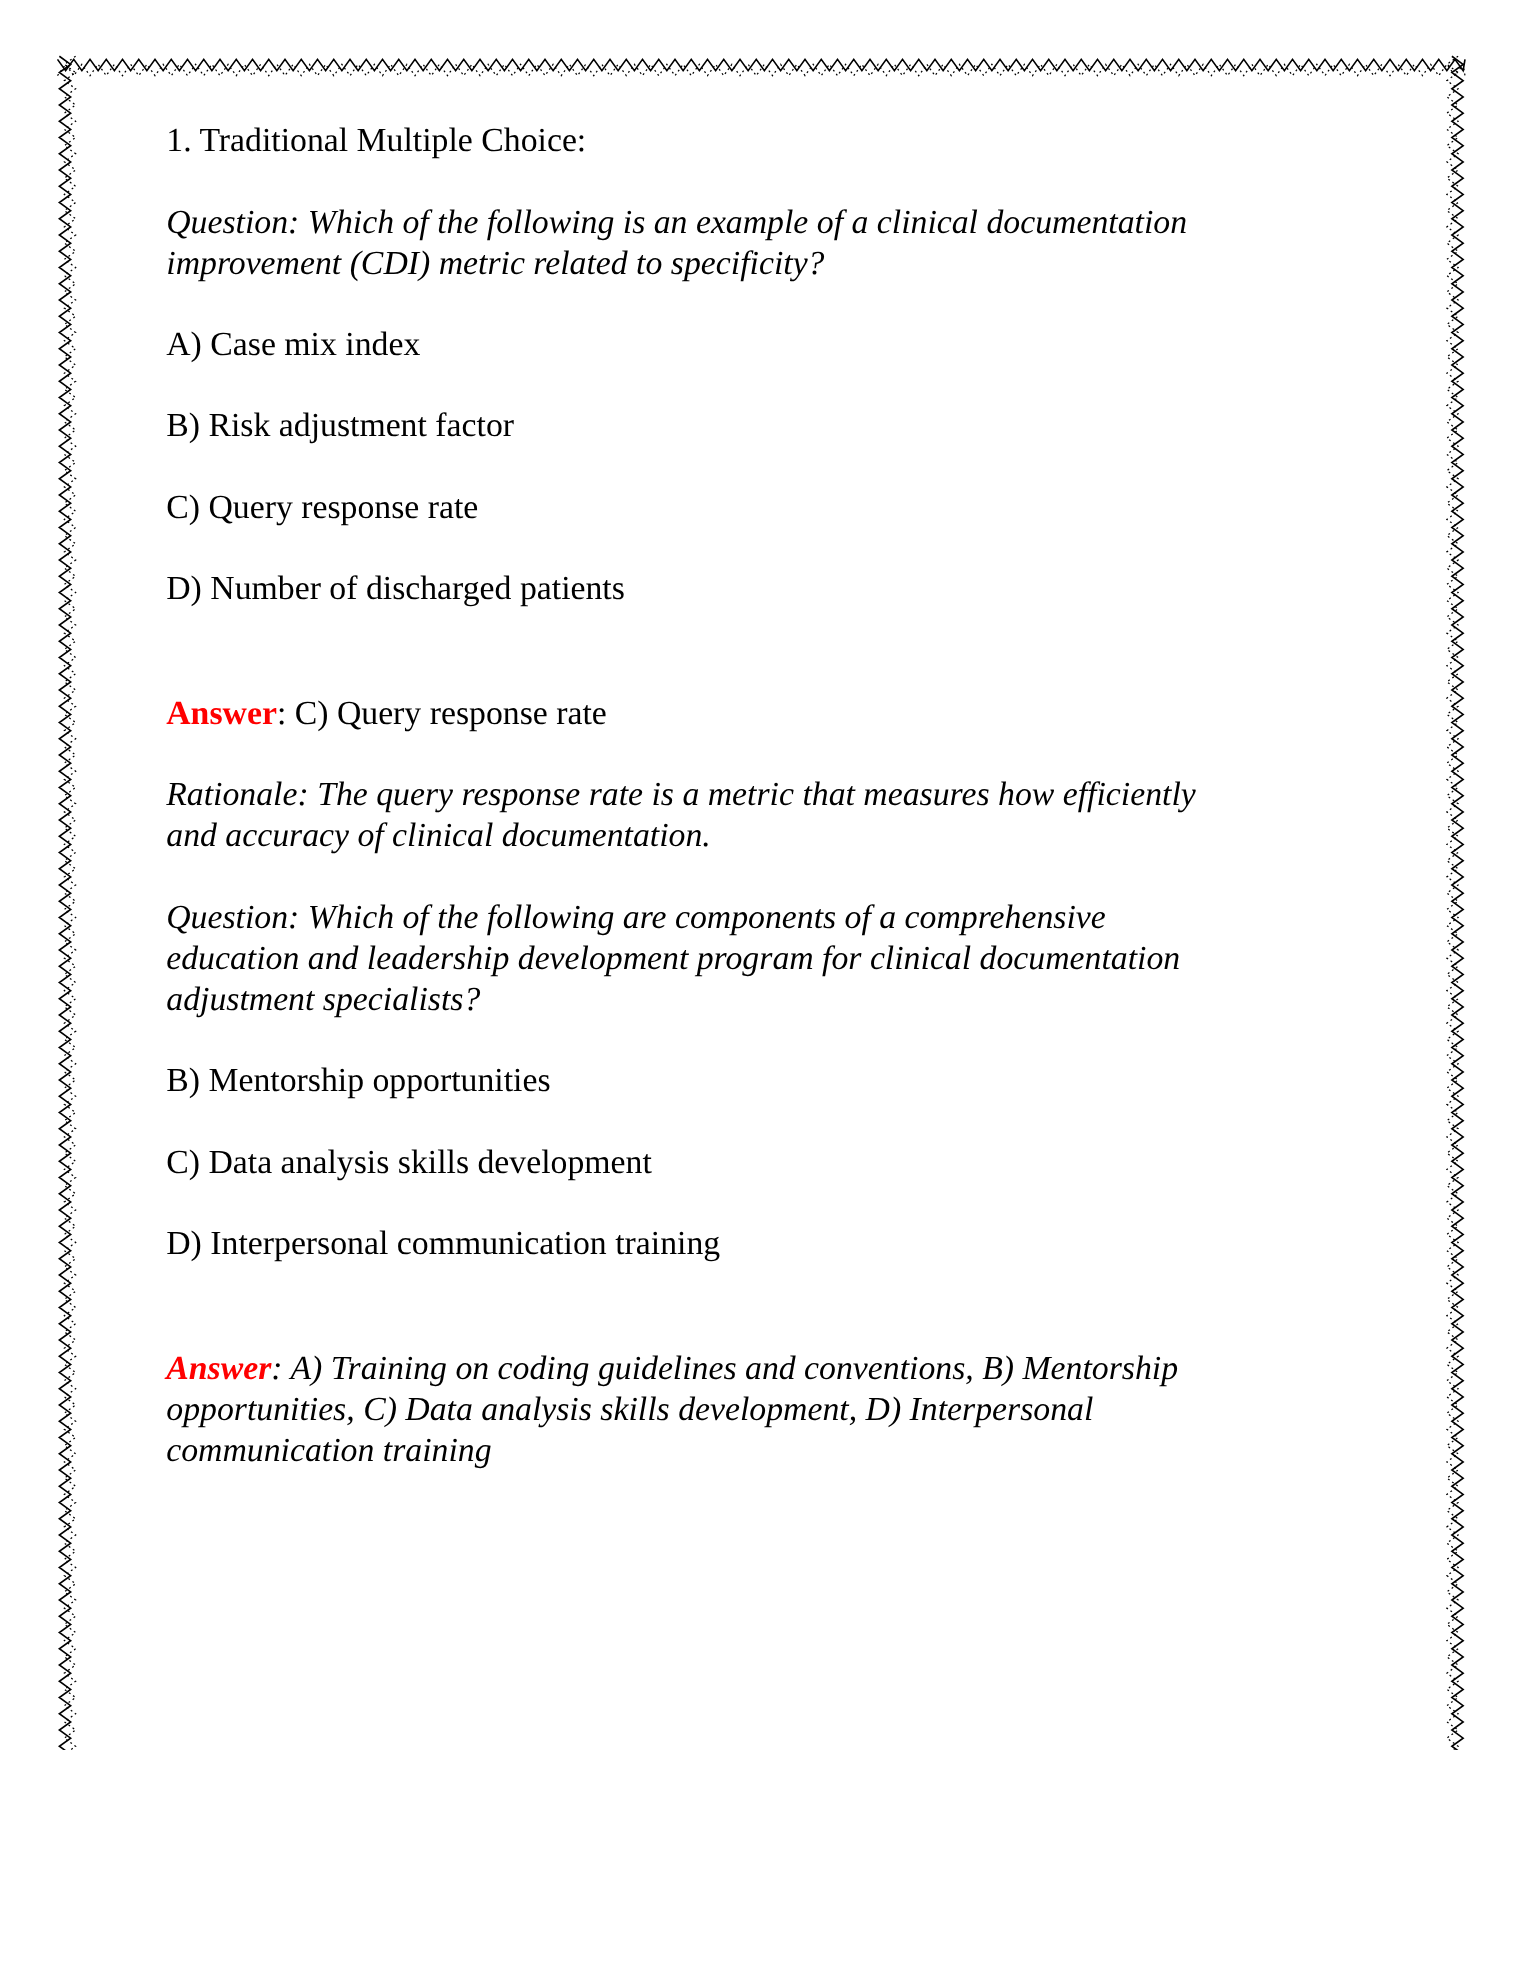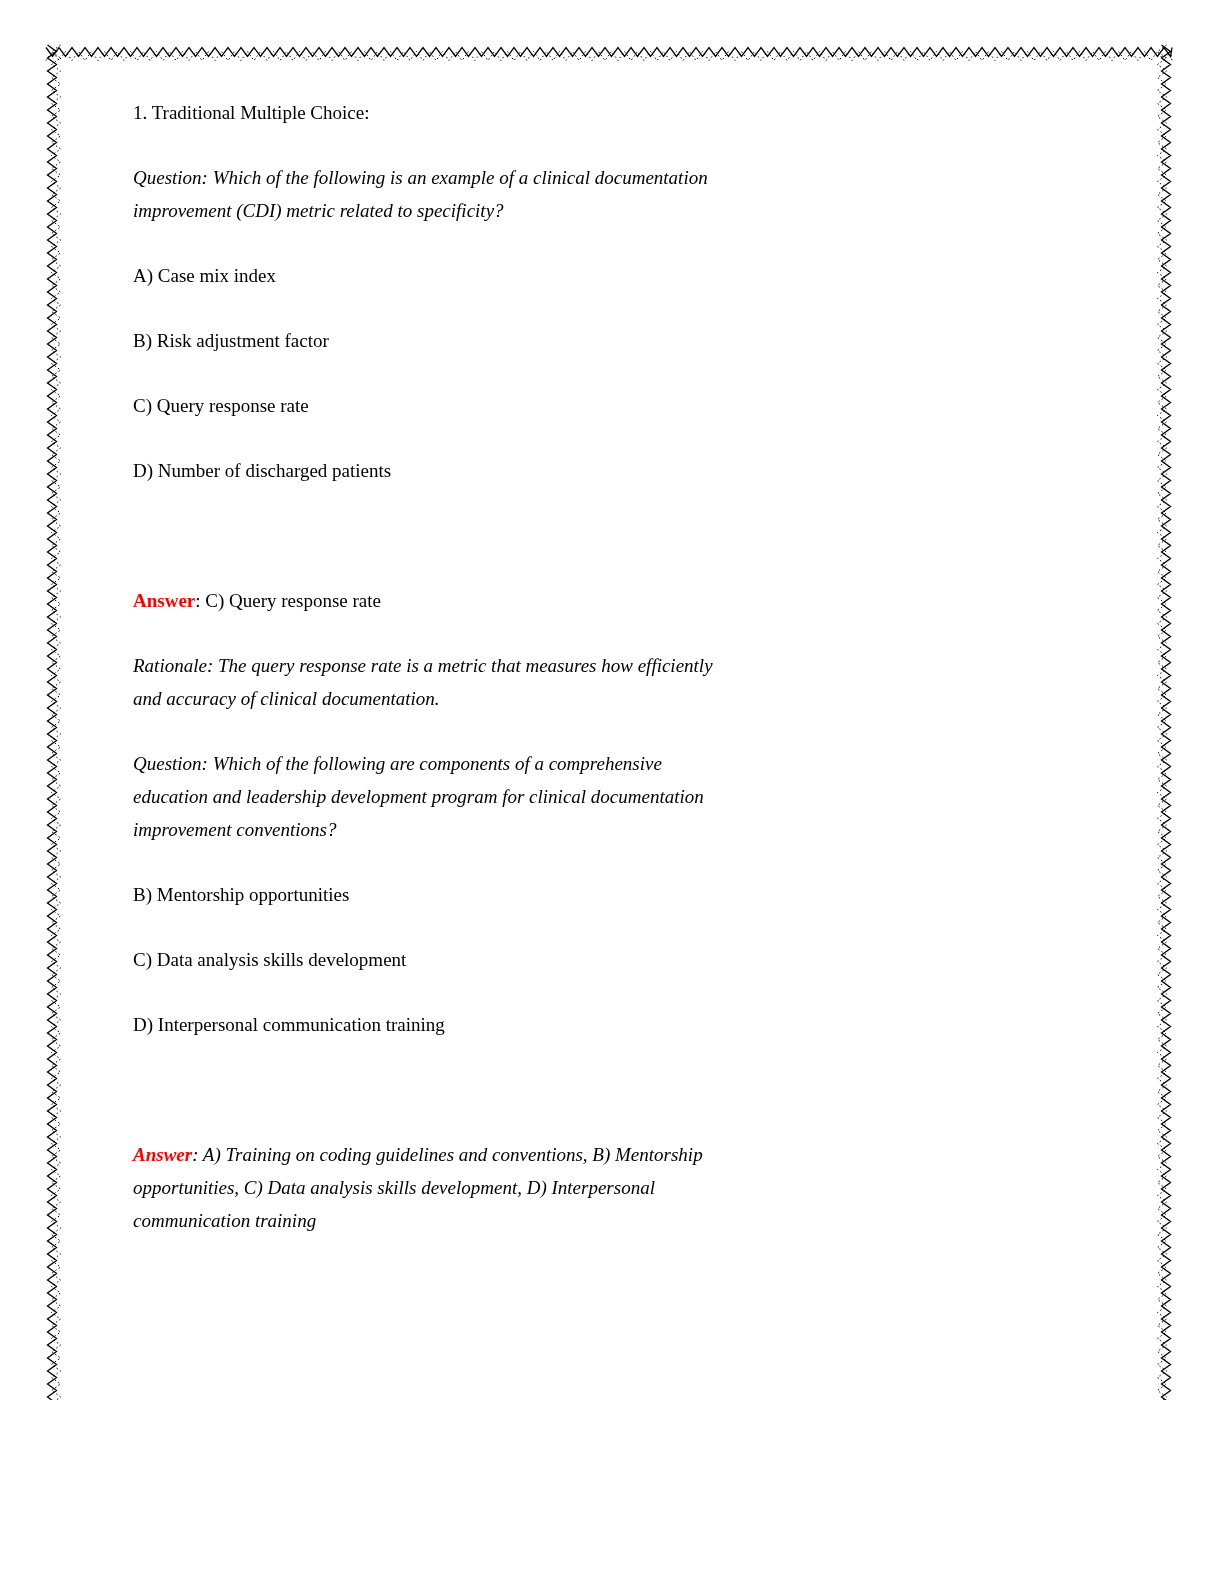--- a/index.html
+++ b/index.html
@@ -7,41 +7,41 @@
     padding: 0;
     background: #ffffff;
   }
   .page {
     position: relative;
     width: 1224px;
     height: 1400px;
     background: #ffffff;
     overflow: hidden;
     font-family: "Liberation Serif", serif;
-    font-size: 19px;
+    font-size: 27px;
     line-height: 33px;
     color: #000000;
   }
   #border-svg {
     position: absolute;
     left: 0;
     top: 0;
   }
   .content {
     position: absolute;
     left: 133px;
     top: 96px;
     width: 990px;
   }
   .para {
     margin: 0 0 32px 0;
     white-space: nowrap;
   }
   .gap {
-    margin-top: 97px;
+    margin-top: 67px;
   }
   .line {
     display: block;
     white-space: nowrap;
     font-style: italic;
   }
   .red {
     color: #ff0000;
     font-weight: bold;
   }
@@ -80,21 +80,21 @@
 
     <p class="para">
         <span class="line">Rationale: The query response rate is a metric that measures how efficiently</span>
         <span class="line">and accuracy of clinical documentation.</span>
       </p>
 
 
     <p class="para">
         <span class="line">Question: Which of the following are components of a comprehensive</span>
         <span class="line">education and leadership development program for clinical documentation</span>
-        <span class="line">improvement conventions?</span>
+        <span class="line">adjustment specialists?</span>
       </p>
 
     <p class="para">B) Mentorship opportunities</p>
     <p class="para">C) Data analysis skills development</p>
     <p class="para">D) Interpersonal communication training</p>
 
     <p class="para gap">
         <span class="line"><span class="red">Answer</span><span>: A) Training on coding guidelines and conventions, B) Mentorship</span></span>
         <span class="line">opportunities, C) Data analysis skills development, D) Interpersonal</span>
         <span class="line">communication training</span>

